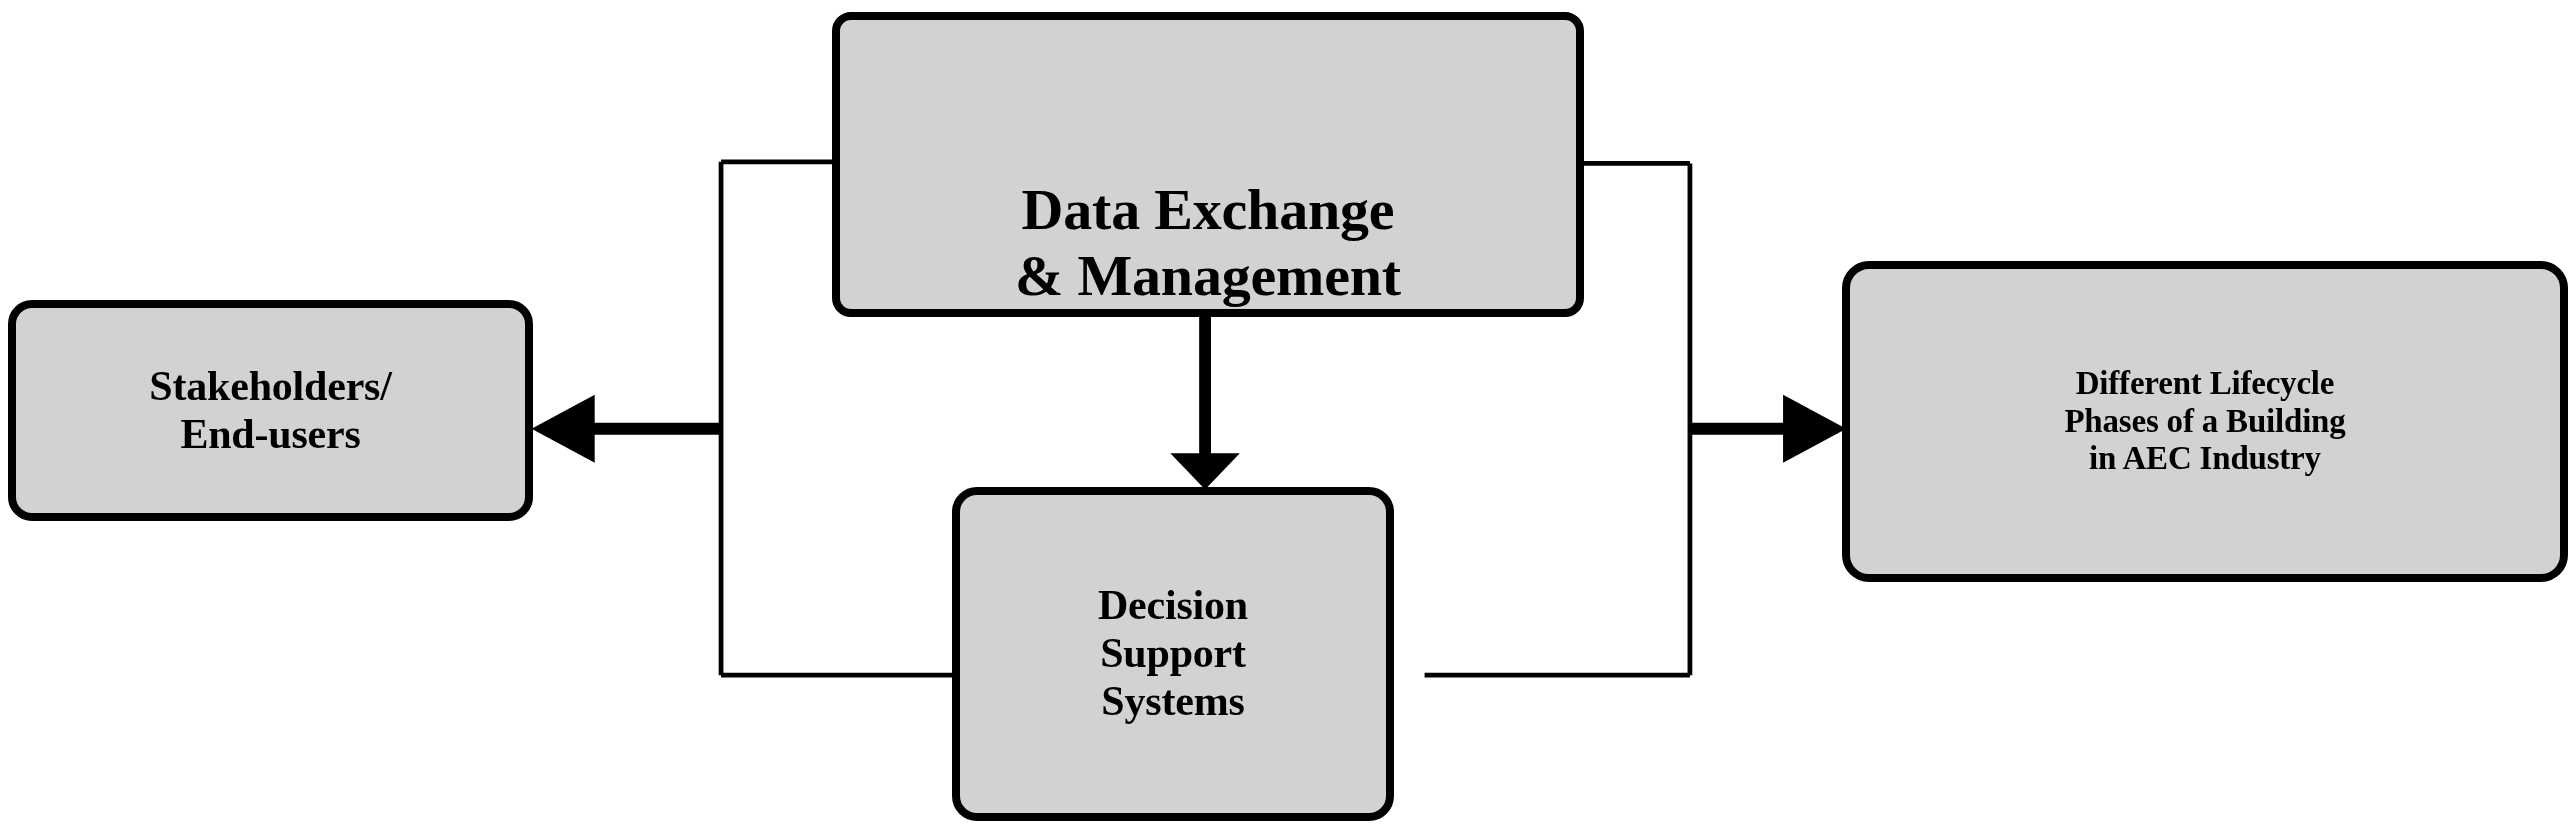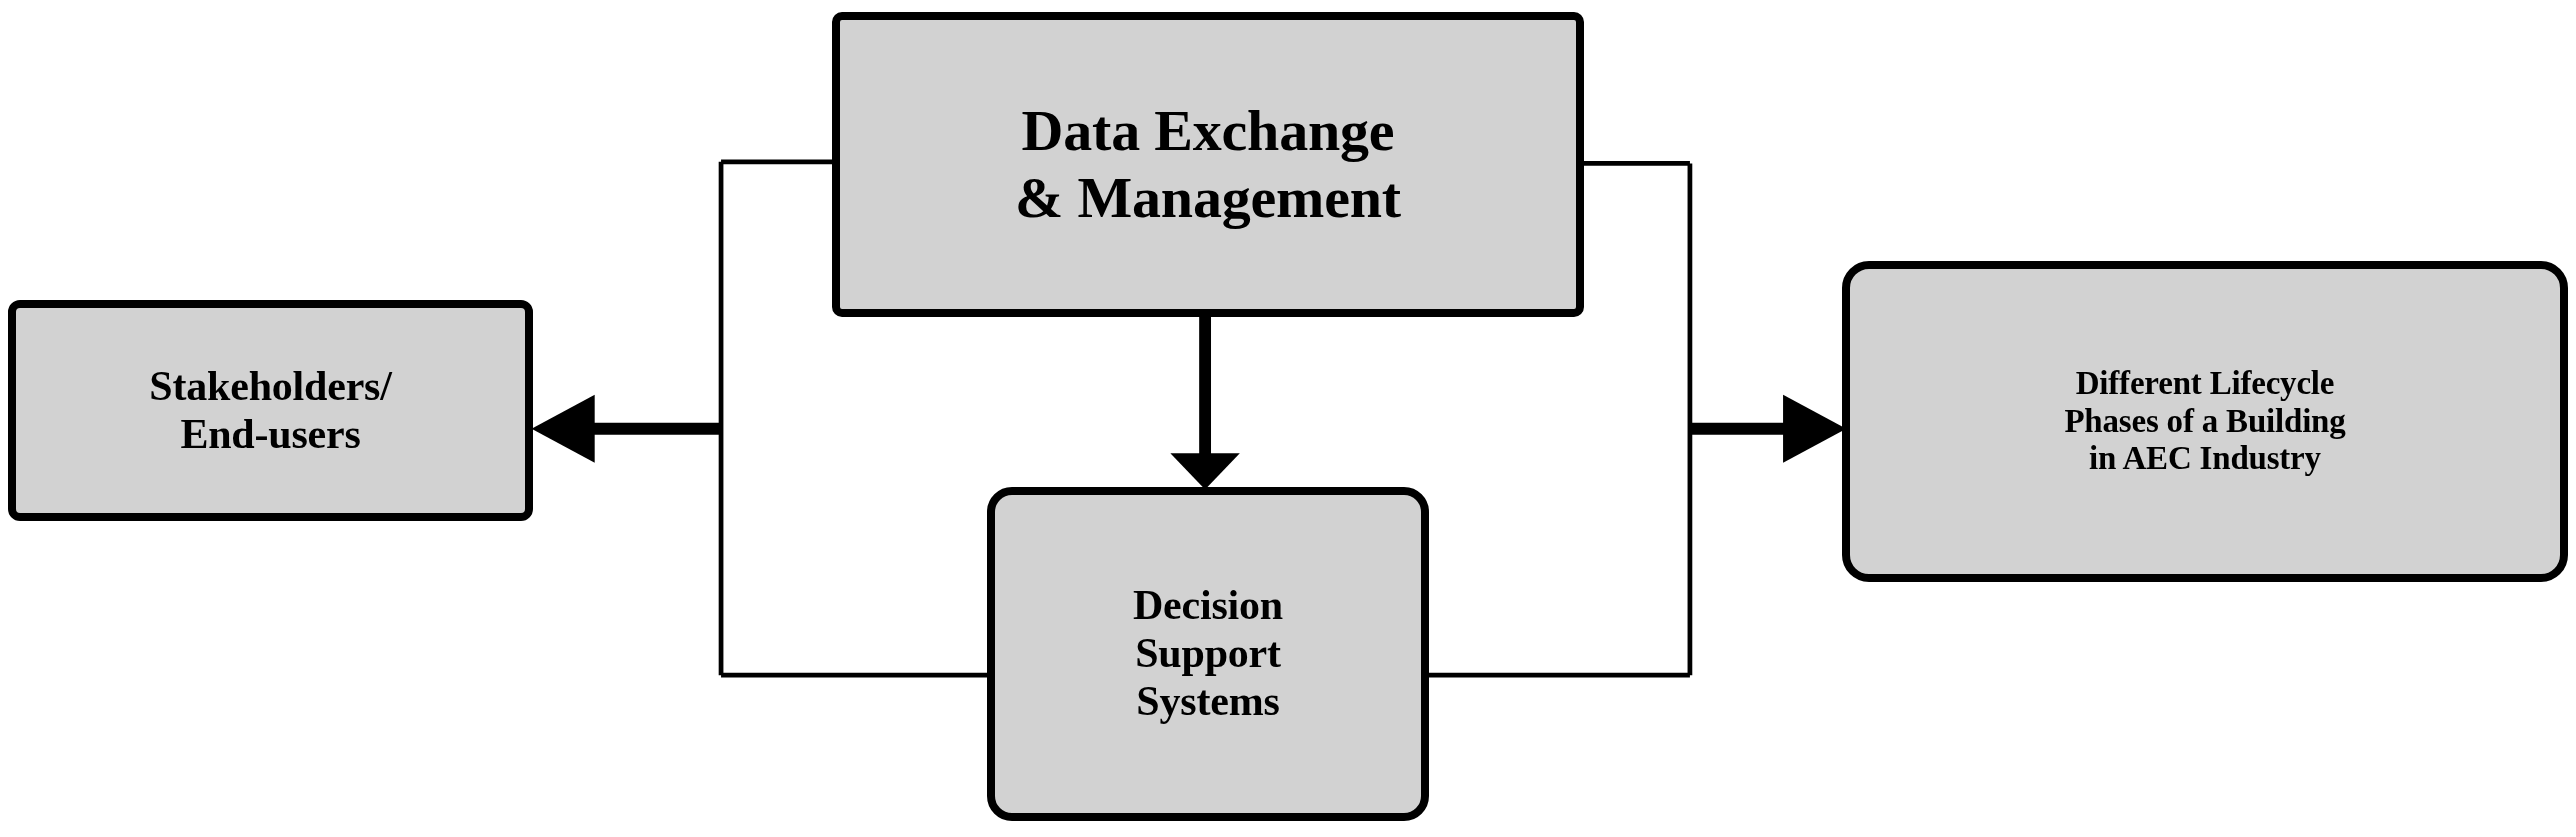--- a/index.html
+++ b/index.html
@@ -41,40 +41,41 @@
     color: #000000;
     line-height: 1.14;
     letter-spacing: -0.2px;
     white-space: pre-line;
   }
 
   
   #node-data-exchange {
     left: 832px;  top: 12px;
     width: 752px;  height: 305px;
-    border-radius: 10px;
+    border-radius: 19px;
+    align-items: flex-end;
   }
   #node-data-exchange .label { font-size: 58px; }
 
   #node-stakeholders {
     left: 8px;   top: 300px;
     width: 525px; height: 221px;
-    border-radius: 12px;
+    border-radius: 24px;
   }
   #node-stakeholders .label { font-size: 42px; }
 
   #node-lifecycle {
     left: 1842px; top: 261px;
     width: 726px; height: 321px;
     border-radius: 27px;
   }
   #node-lifecycle .label { font-size: 33px; }
 
   #node-dss {
-    left: 987px; top: 487px;
+    left: 952px; top: 487px;
     width: 442px; height: 334px;
     border-radius: 25px;
   }
   #node-dss .label { font-size: 42px; }
 </style>
 </head>
 <body>
 
 <div id="canvas">
 

